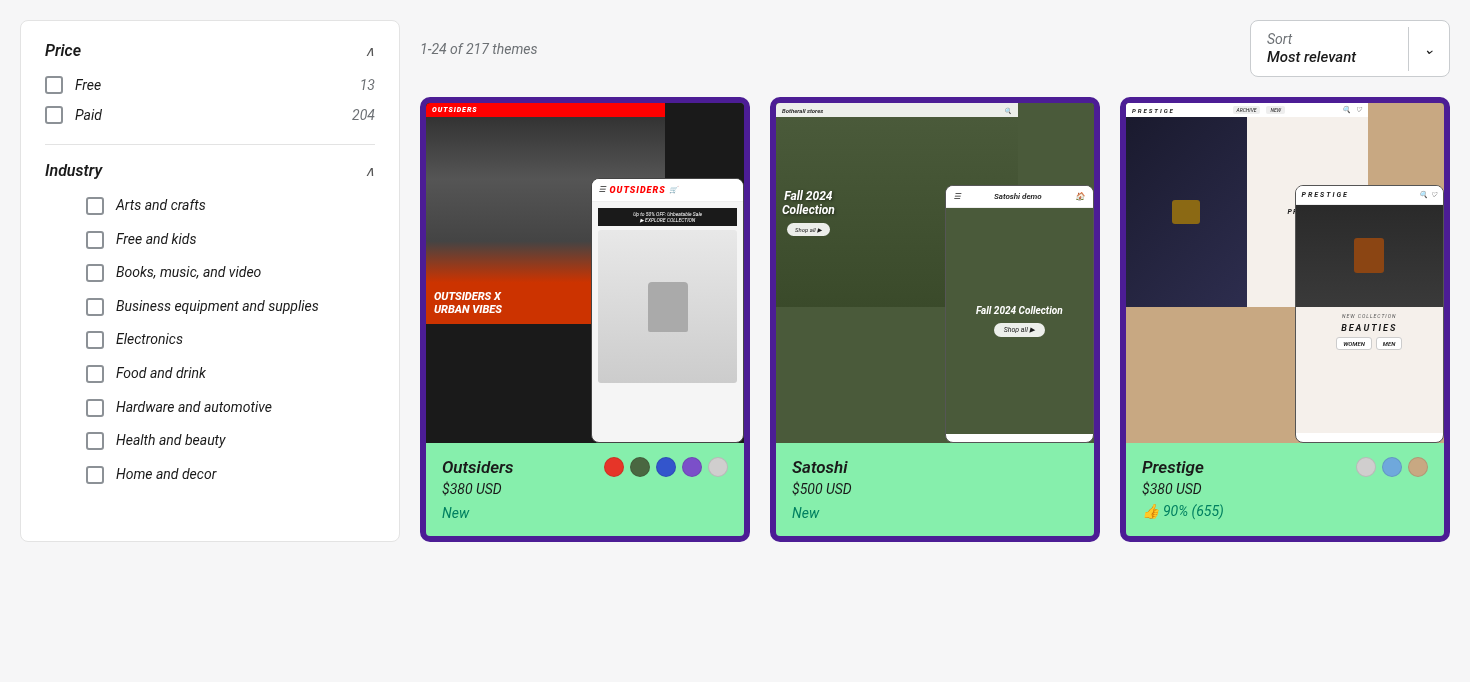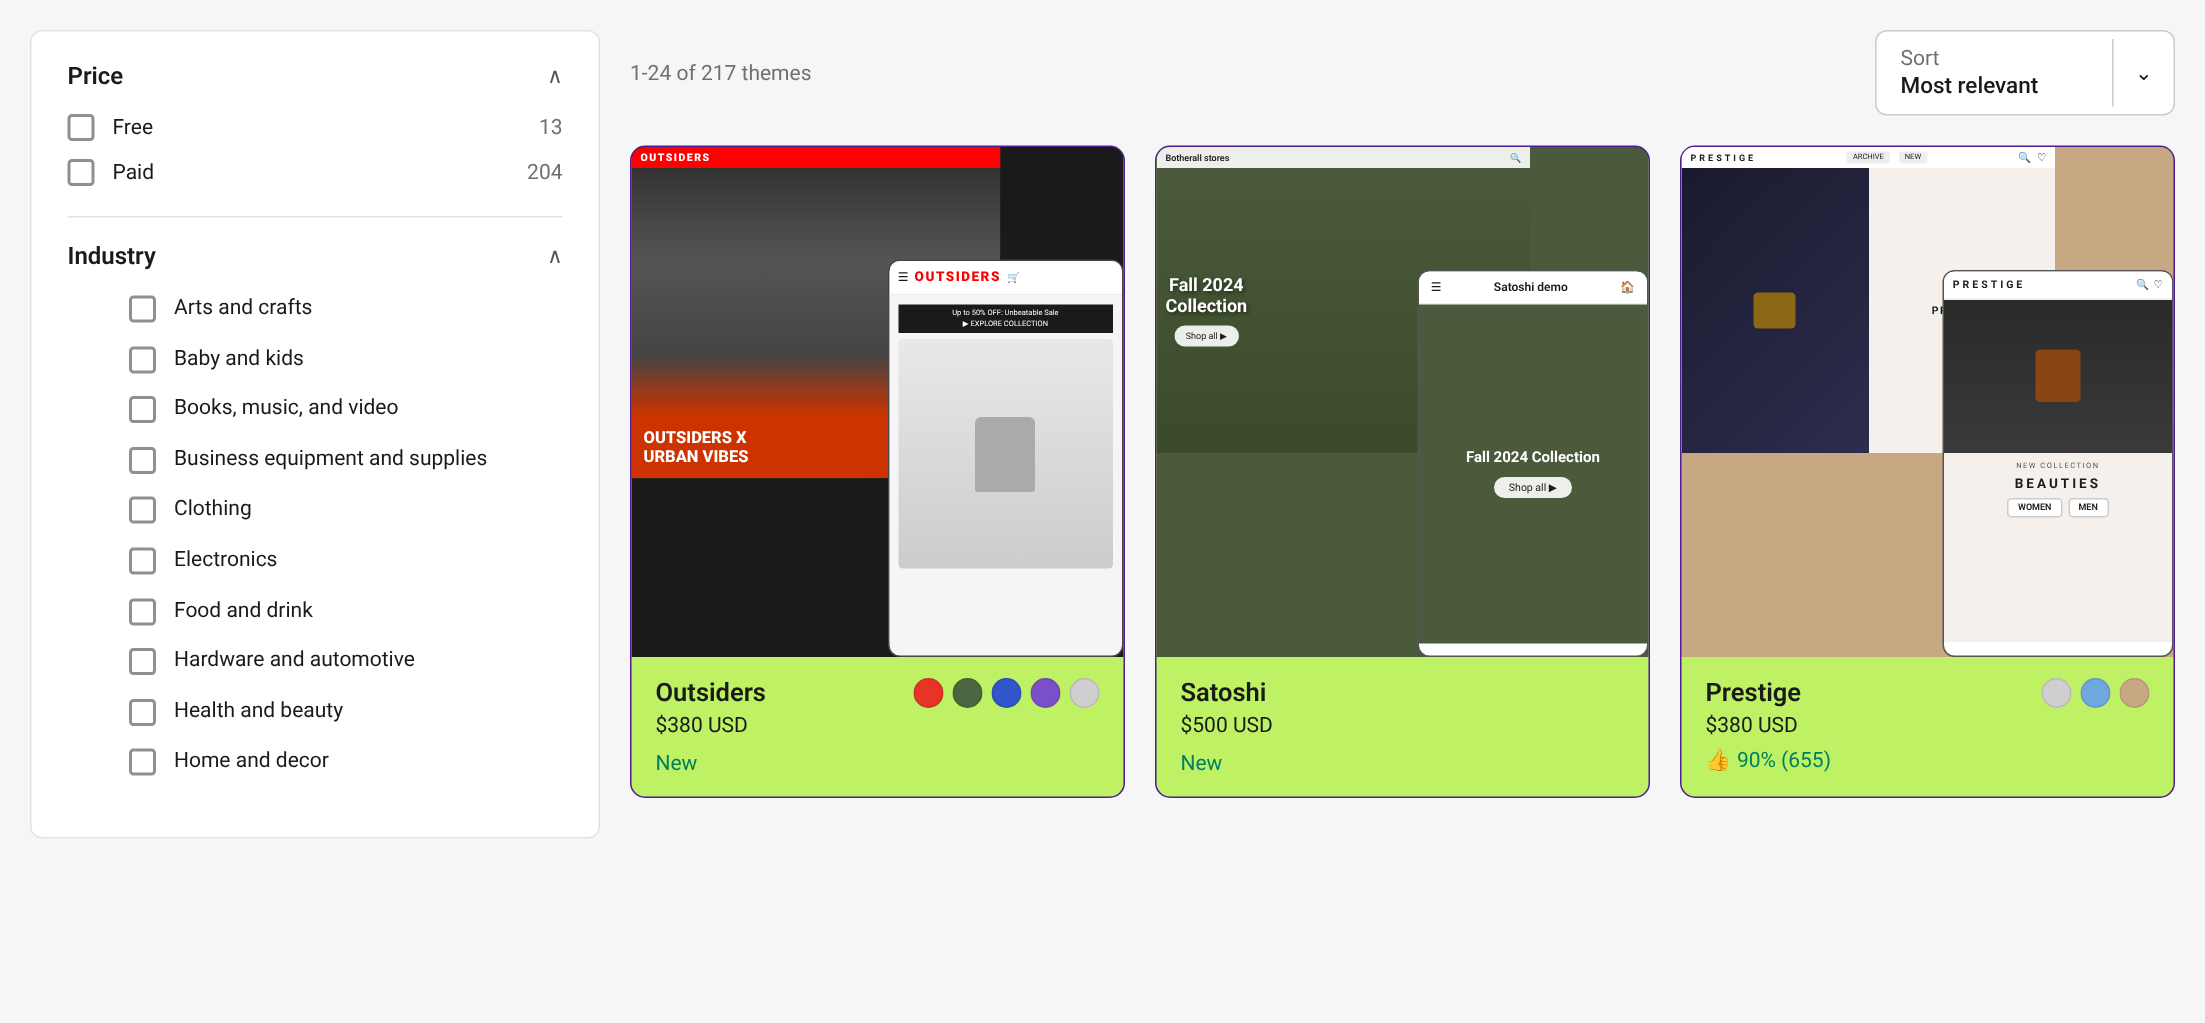--- a/index.html
+++ b/index.html
@@ -9,20 +9,21 @@
       color: #1a1a1a;
       min-height: 682px;
       width: 1470px;
     }
 
     .main-wrapper {
       display: flex;
       padding: 20px;
       gap: 20px;
       max-width: 1470px;
+      font-style: italic;
     }
 
     
     .sidebar {
       width: 380px;
       min-width: 380px;
       background: #fff;
       border-radius: 8px;
       padding: 20px 24px;
       border: 1px solid #e3e3e3;
@@ -161,24 +162,24 @@
     }
 
     
     .cards-grid {
       display: grid;
       grid-template-columns: repeat(3, 1fr);
       gap: 20px;
     }
 
     .theme-card {
-      background: #bef264;
+      background: #86efac;
       border-radius: 10px;
       overflow: hidden;
-      border: 1px solid #4c1d95;
+      border: 6px solid #4c1d95;
     }
 
     .theme-card-image {
       width: 100%;
       height: 340px;
       overflow: hidden;
       position: relative;
       background: #1a1a1a;
     }
 
@@ -666,37 +667,33 @@
         <span class="chevron-icon">∧</span>
       </div>
 
       <div class="industry-option">
         <div class="checkbox"></div>
         <span class="industry-label">Arts and crafts</span>
       </div>
 
       <div class="industry-option">
         <div class="checkbox"></div>
-        <span class="industry-label">Baby and kids</span>
+        <span class="industry-label">Free and kids</span>
       </div>
 
       <div class="industry-option">
         <div class="checkbox"></div>
         <span class="industry-label">Books, music, and video</span>
       </div>
 
       <div class="industry-option">
         <div class="checkbox"></div>
         <span class="industry-label">Business equipment and supplies</span>
       </div>
 
-      <div class="industry-option">
-        <div class="checkbox"></div>
-        <span class="industry-label">Clothing</span>
-      </div>
 
       <div class="industry-option">
         <div class="checkbox"></div>
         <span class="industry-label">Electronics</span>
       </div>
 
       <div class="industry-option">
         <div class="checkbox"></div>
         <span class="industry-label">Food and drink</span>
       </div>

